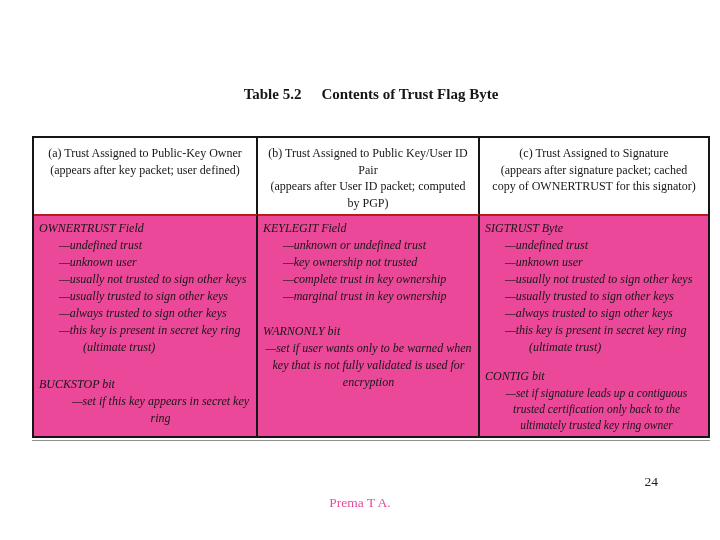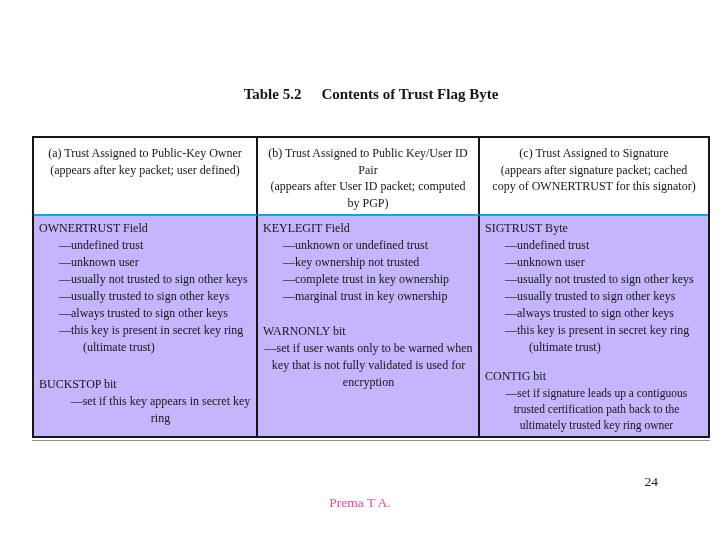--- a/index.html
+++ b/index.html
@@ -28,26 +28,27 @@
   }
   .hc {
     background:#ffffff; text-align:center;
     font-size:12px; line-height:16.5px;
     padding:7px 3px 0 3px;
     border-right:2px solid #161616;
     overflow:hidden;
   }
   .hc.last { border-right:none; }
   .bc {
-    background:#c4b5fd;
-    border-top:2px solid #0ea5e9;
+    background:#ec4899;
+    border-top:2px solid #b91c1c;
     border-right:2px solid #161616;
     font-size:12px; line-height:17px;
     padding:4px 4px 0 5px;
     overflow:hidden;
+    font-style:italic;
   }
   .bc.last { border-right:none; }
   .fheading { white-space:nowrap; }
   .item { padding-left:40px; text-indent:-20px; white-space:nowrap; }
   .cont { padding-left:44px; white-space:nowrap; }
   .sec2a { margin-top:20px; }
   .sec2b { margin-top:18px; }
   .sec2c { margin-top:12px; }
   .note-buckstop { padding-left:30px; text-align:center; }
   .note-warnonly { text-align:center; }
@@ -115,21 +116,21 @@
     <div class="bc last">
       <div class="fheading">SIGTRUST Byte</div>
       <div class="item">—undefined trust</div>
       <div class="item">—unknown user</div>
       <div class="item">—usually not trusted to sign other keys</div>
       <div class="item">—usually trusted to sign other keys</div>
       <div class="item">—always trusted to sign other keys</div>
       <div class="item">—this key is present in secret key ring</div>
       <div class="cont">(ultimate trust)</div>
       <div class="fheading sec2c">CONTIG bit</div>
-      <div class="note-contig">—set if signature leads up a contiguous trusted certification path back to the ultimately trusted key ring owner</div>
+      <div class="note-contig">—set if signature leads up a contiguous trusted certification only back to the ultimately trusted key ring owner</div>
     </div>
 
   </div>
 
   <div class="footer-author">Prema T A.</div>
   <div class="footer-pagenum">24</div>
 
 </div>
 
 </body></html>

